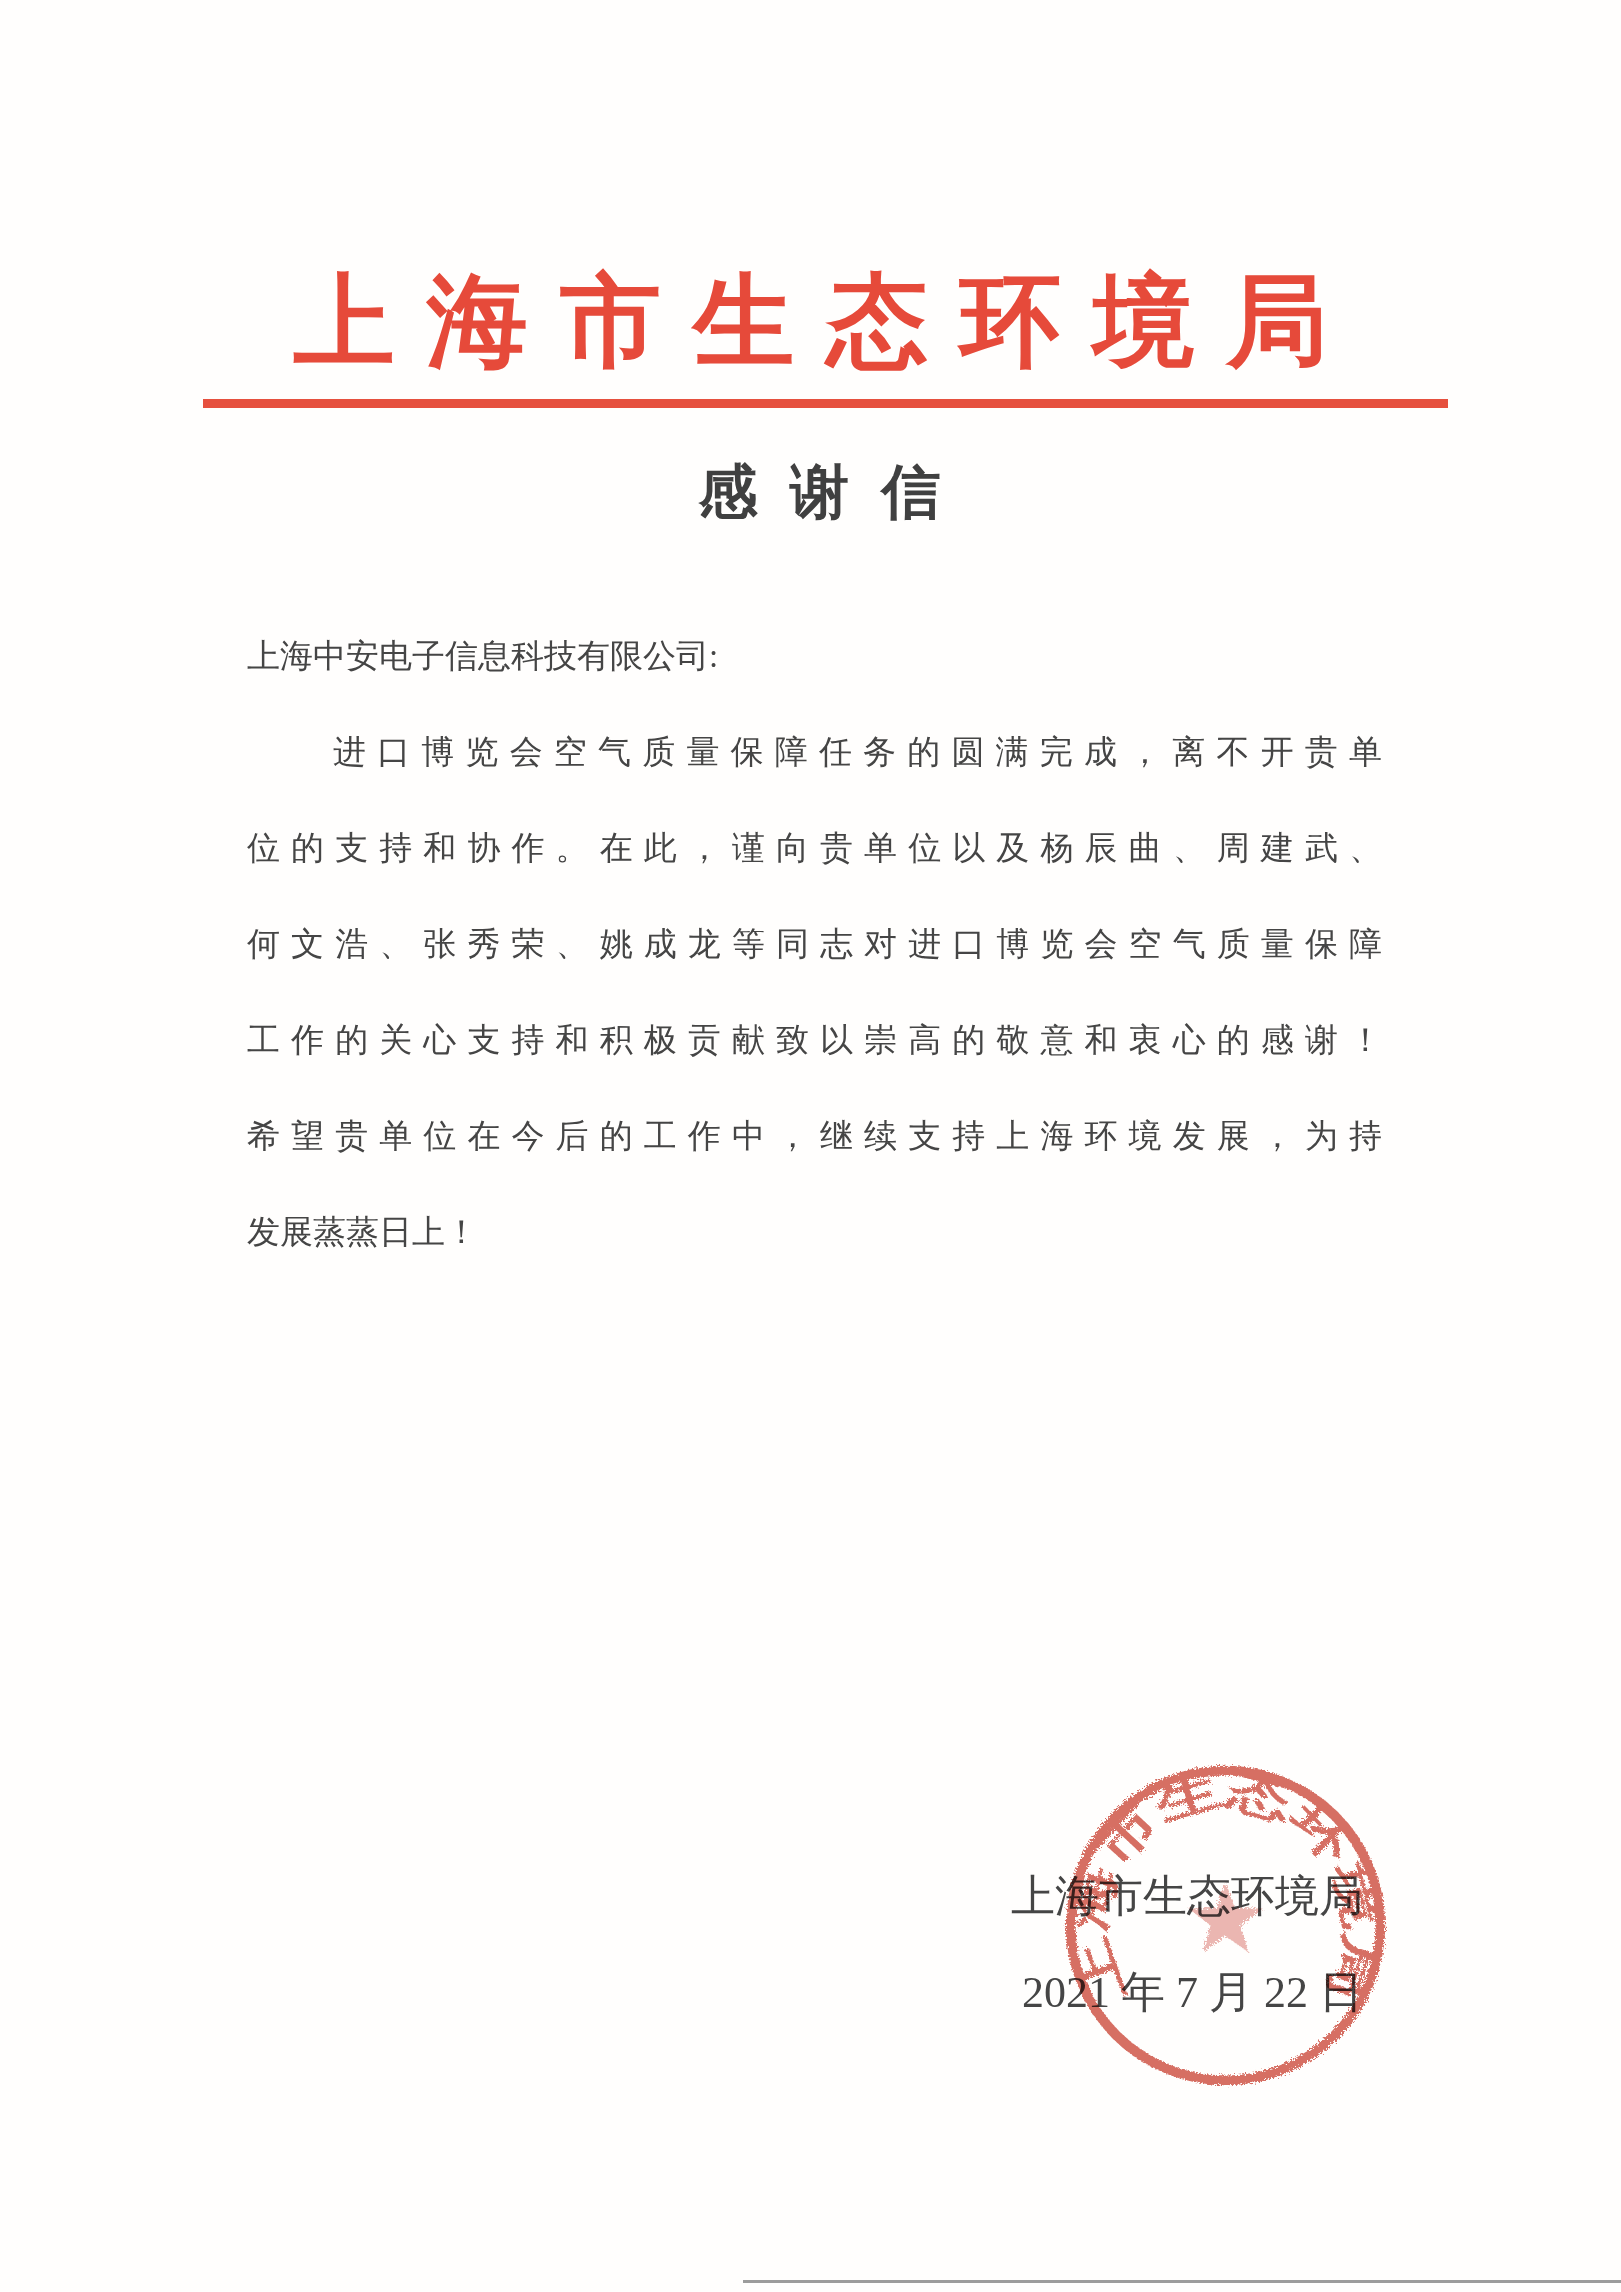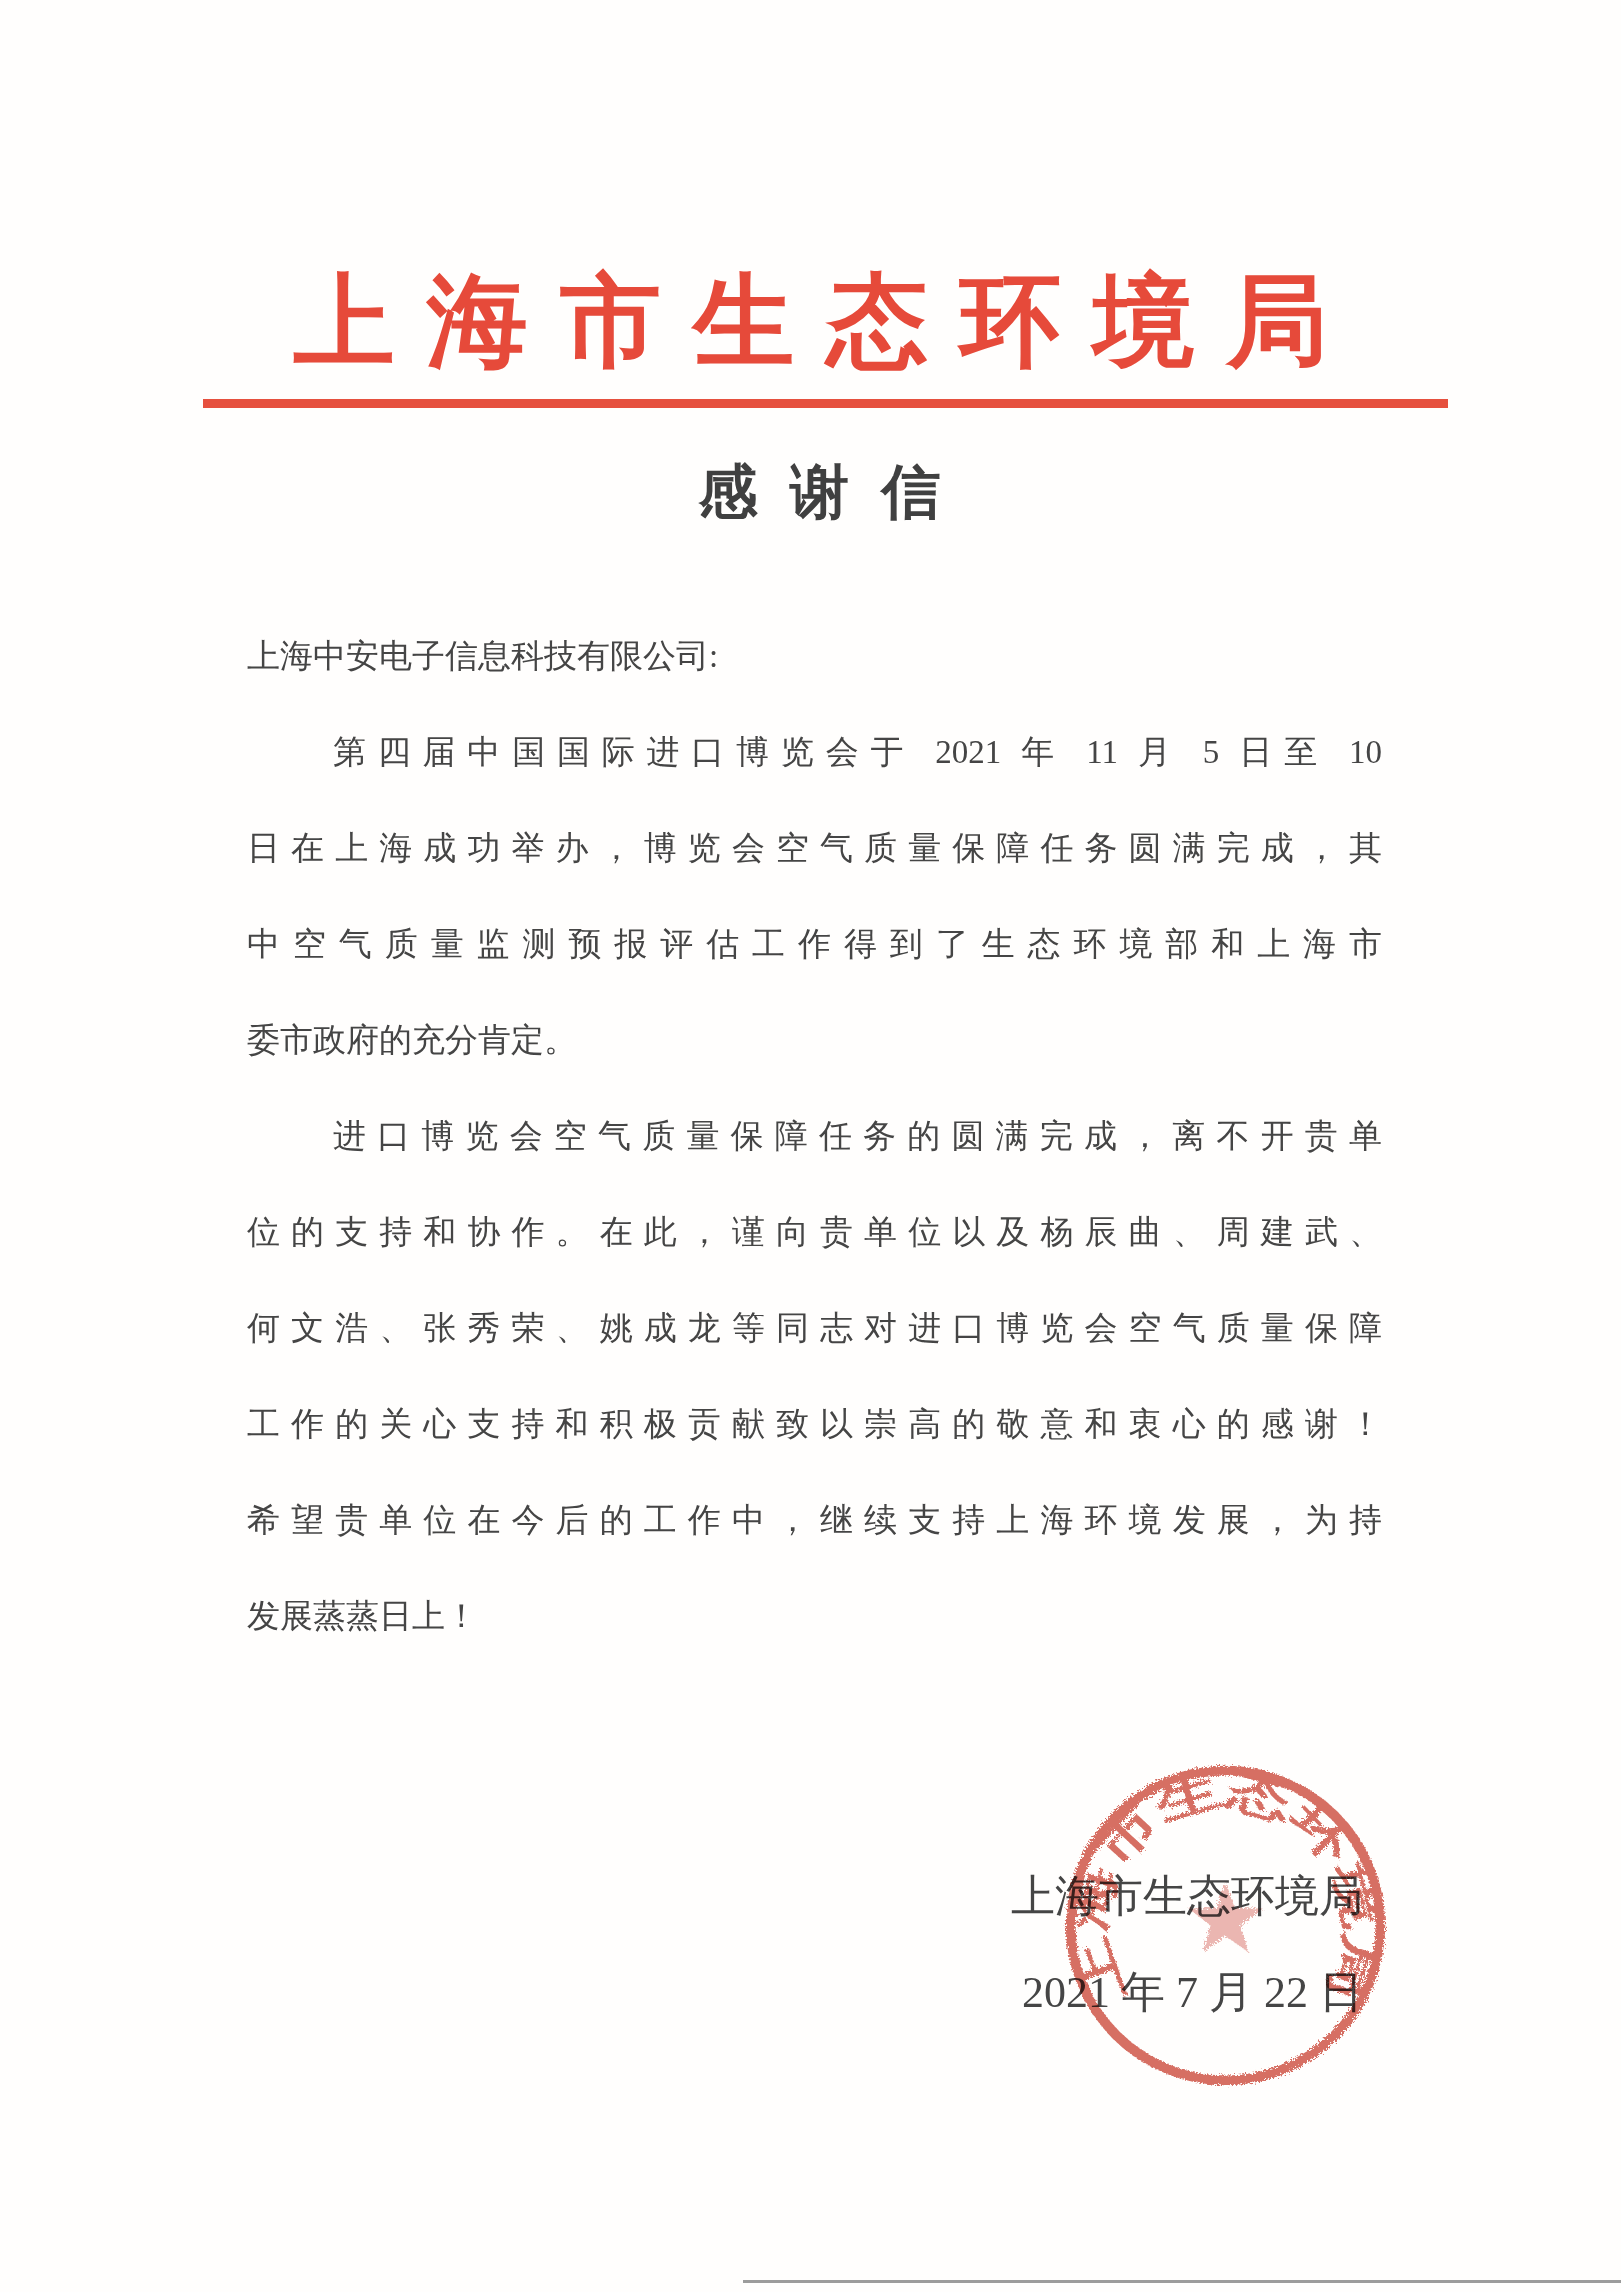--- a/index.html
+++ b/index.html
@@ -80,26 +80,20 @@
 <div class="page">
 
   <div class="org-title">上海市生态环境局</div>
   <div class="header-rule"></div>
 
   <div class="doc-title">感谢信</div>
 
   <div class="body-text">
     <div class="salutation">上海中安电子信息科技有限公司:</div>
     <div class="para">
-        <div class="line">第四届中国国际进口博览会于 2021 年 11 月 5 日至 10</div>
-        <div class="line">日在上海成功举办，博览会空气质量保障任务圆满完成，其</div>
-        <div class="line">中空气质量监测预报评估工作得到了生态环境部和上海市</div>
-        <div class="line">委市政府的充分肯定。</div>
-      </div>
-    <div class="para">
         <div class="line">进口博览会空气质量保障任务的圆满完成，离不开贵单</div>
         <div class="line">位的支持和协作。在此，谨向贵单位以及杨辰曲、周建武、</div>
         <div class="line">何文浩、张秀荣、姚成龙等同志对进口博览会空气质量保障</div>
         <div class="line">工作的关心支持和积极贡献致以崇高的敬意和衷心的感谢！</div>
         <div class="line">希望贵单位在今后的工作中，继续支持上海环境发展，为持</div>
         <div class="line">发展蒸蒸日上！</div>
       </div>
   </div>
 
   <div class="signature-block">

